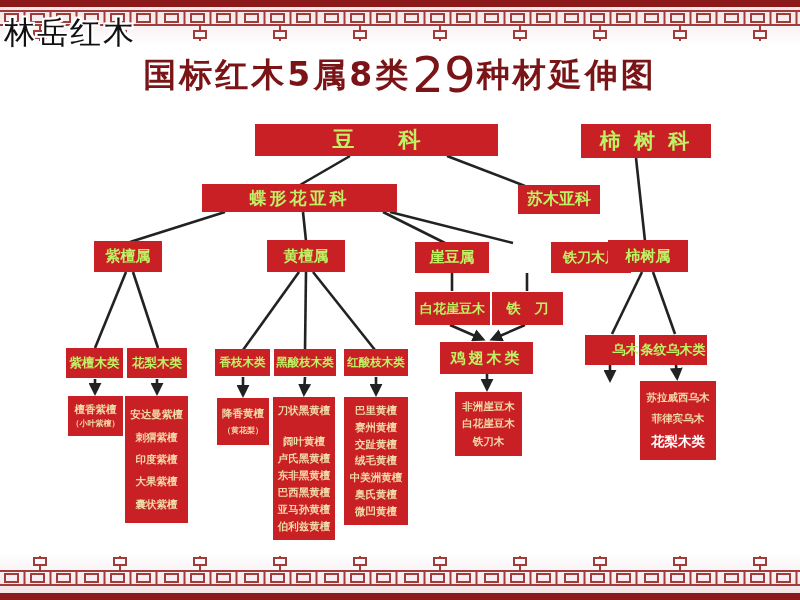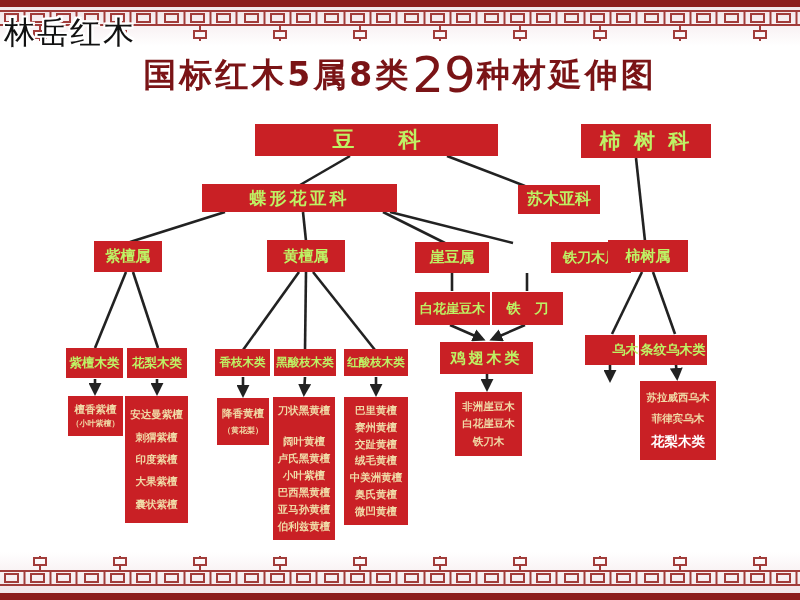--- a/index.html
+++ b/index.html
@@ -179,21 +179,21 @@
     </div>
   <div class="list" style="left:217px;top:398px;width:52px;height:47px;">
       <div class="sp-item ">降香黄檀</div>
       <div class="sp-item sm">（黄花梨）</div>
     </div>
   <div class="list" style="left:273px;top:397px;width:62px;height:143px;">
       <div class="sp-item ">刀状黑黄檀</div>
       <div class="sp-item spacer"></div>
       <div class="sp-item ">阔叶黄檀</div>
       <div class="sp-item ">卢氏黑黄檀</div>
-      <div class="sp-item ">小叶紫檀</div>
+      <div class="sp-item ">东非黑黄檀</div>
       <div class="sp-item ">巴西黑黄檀</div>
       <div class="sp-item ">亚马孙黄檀</div>
       <div class="sp-item ">伯利兹黄檀</div>
     </div>
   <div class="list" style="left:344px;top:397px;width:64px;height:128px;">
       <div class="sp-item ">巴里黄檀</div>
       <div class="sp-item ">赛州黄檀</div>
       <div class="sp-item ">交趾黄檀</div>
       <div class="sp-item ">绒毛黄檀</div>
       <div class="sp-item ">中美洲黄檀</div>

